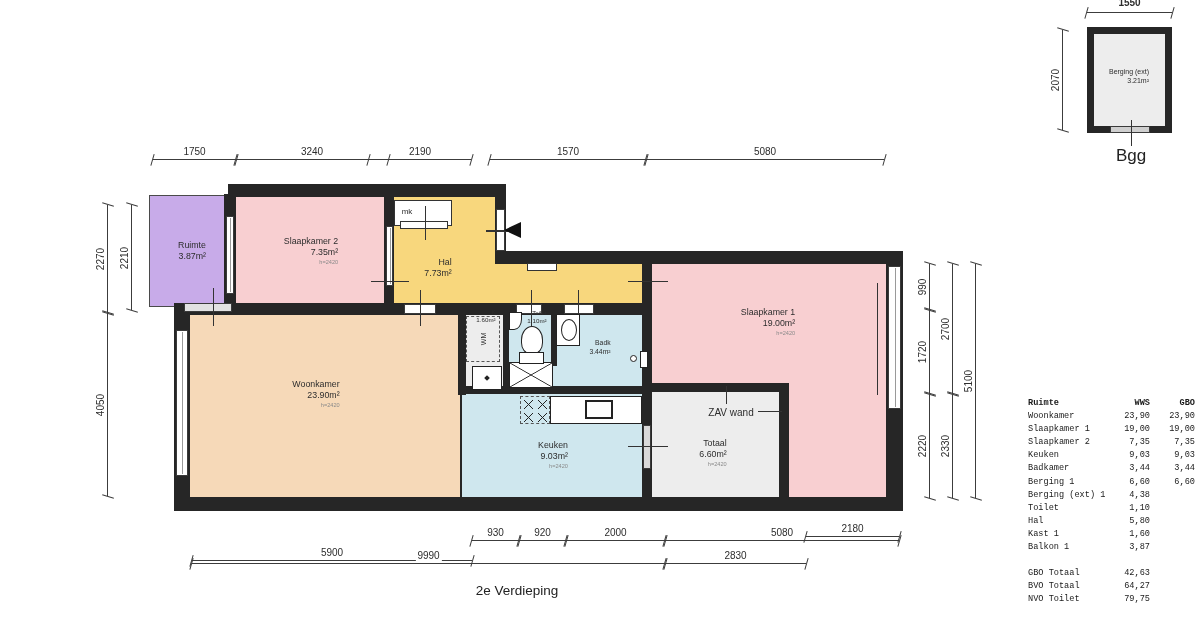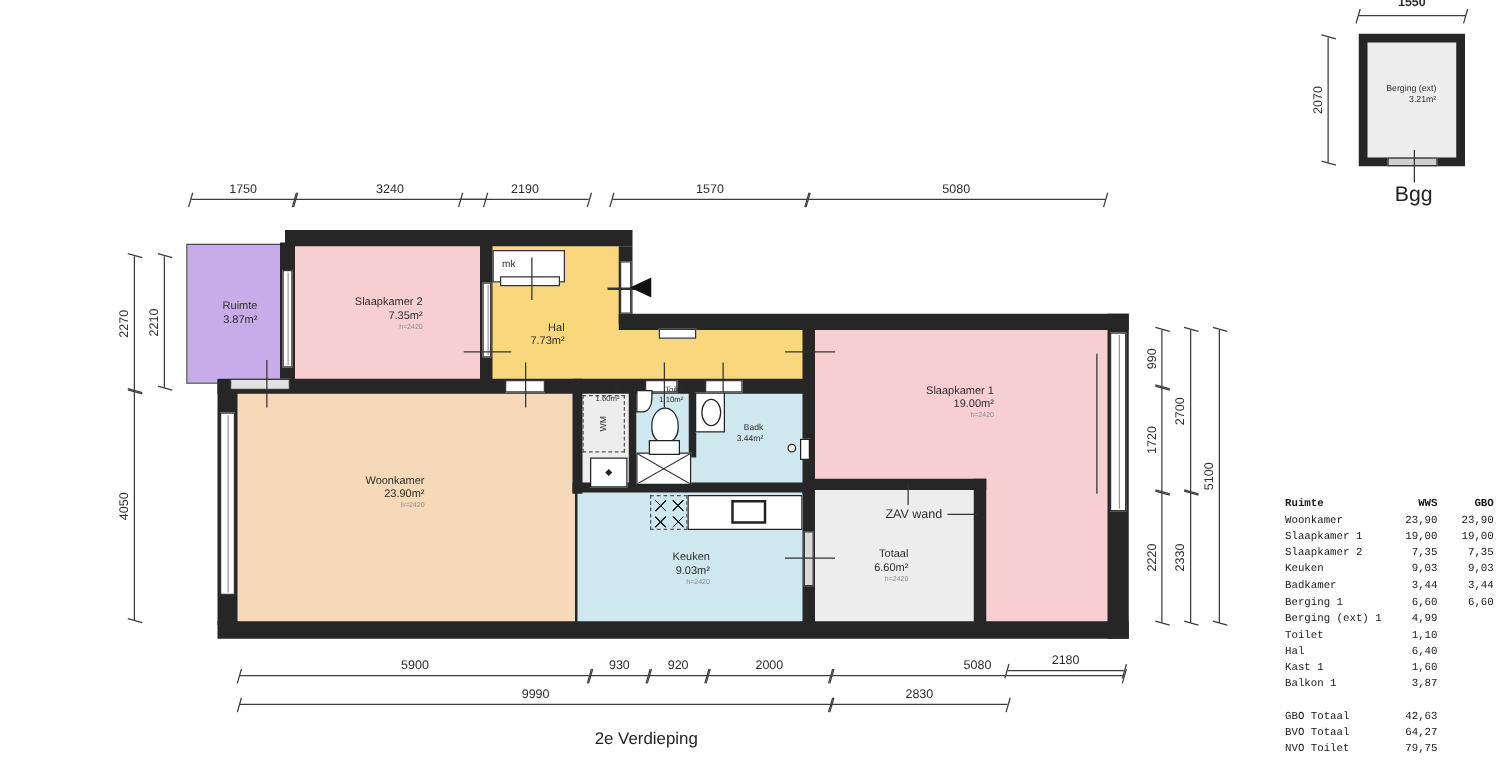--- a/index.html
+++ b/index.html
@@ -227,31 +227,31 @@
         <span class="c1">3,44</span>
         <span class="c2">3,44</span>
       </div>
       <div class="t-row ">
         <span class="c0">Berging 1</span>
         <span class="c1">6,60</span>
         <span class="c2">6,60</span>
       </div>
       <div class="t-row ">
         <span class="c0">Berging (ext) 1</span>
-        <span class="c1">4,99</span>
+        <span class="c1">4,38</span>
         <span class="c2"></span>
       </div>
       <div class="t-row ">
         <span class="c0">Toilet</span>
         <span class="c1">1,10</span>
         <span class="c2"></span>
       </div>
       <div class="t-row ">
         <span class="c0">Hal</span>
-        <span class="c1">6,40</span>
+        <span class="c1">5,80</span>
         <span class="c2"></span>
       </div>
       <div class="t-row ">
         <span class="c0">Kast 1</span>
         <span class="c1">1,60</span>
         <span class="c2"></span>
       </div>
       <div class="t-row ">
         <span class="c0">Balkon 1</span>
         <span class="c1">3,87</span>
@@ -281,21 +281,21 @@
       </div>
       <div class="dim-h" style="left: 369px; top: 159px; width: 102px;">
         <span class="dlabel">2190</span>
       </div>
       <div class="dim-h" style="left: 490px; top: 159px; width: 156px;">
         <span class="dlabel">1570</span>
       </div>
       <div class="dim-h" style="left: 646px; top: 159px; width: 238px;">
         <span class="dlabel">5080</span>
       </div>
-      <div class="dim-h" style="left: 192px; top: 540px; width: 280px; text-decoration: underline;">
+      <div class="dim-h" style="left: 192px; top: 560px; width: 280px; text-decoration: underline;">
         <span class="dlabel">5900</span>
       </div>
       <div class="dim-h" style="left: 472px; top: 540px; width: 47px;">
         <span class="dlabel">930</span>
       </div>
       <div class="dim-h" style="left: 519px; top: 540px; width: 47px;">
         <span class="dlabel">920</span>
       </div>
       <div class="dim-h" style="left: 566px; top: 540px; width: 99px;">
         <span class="dlabel">2000</span>

